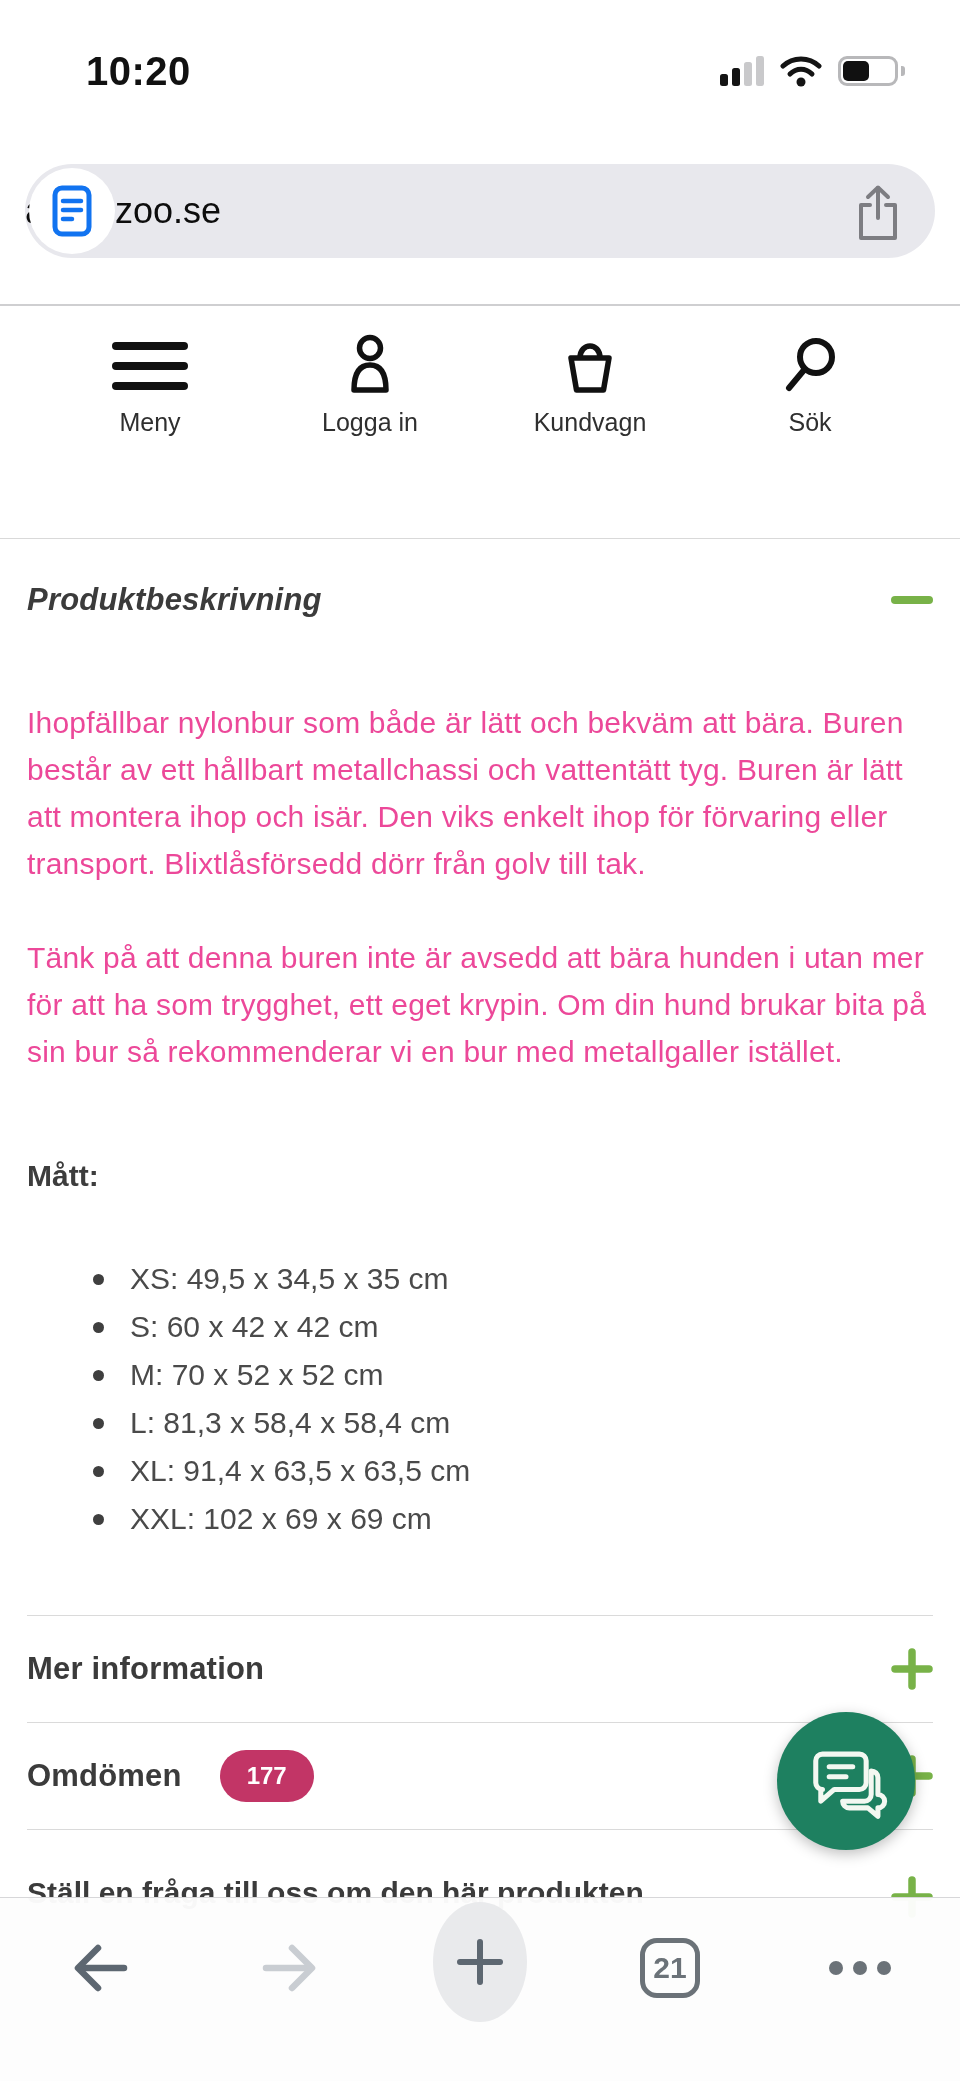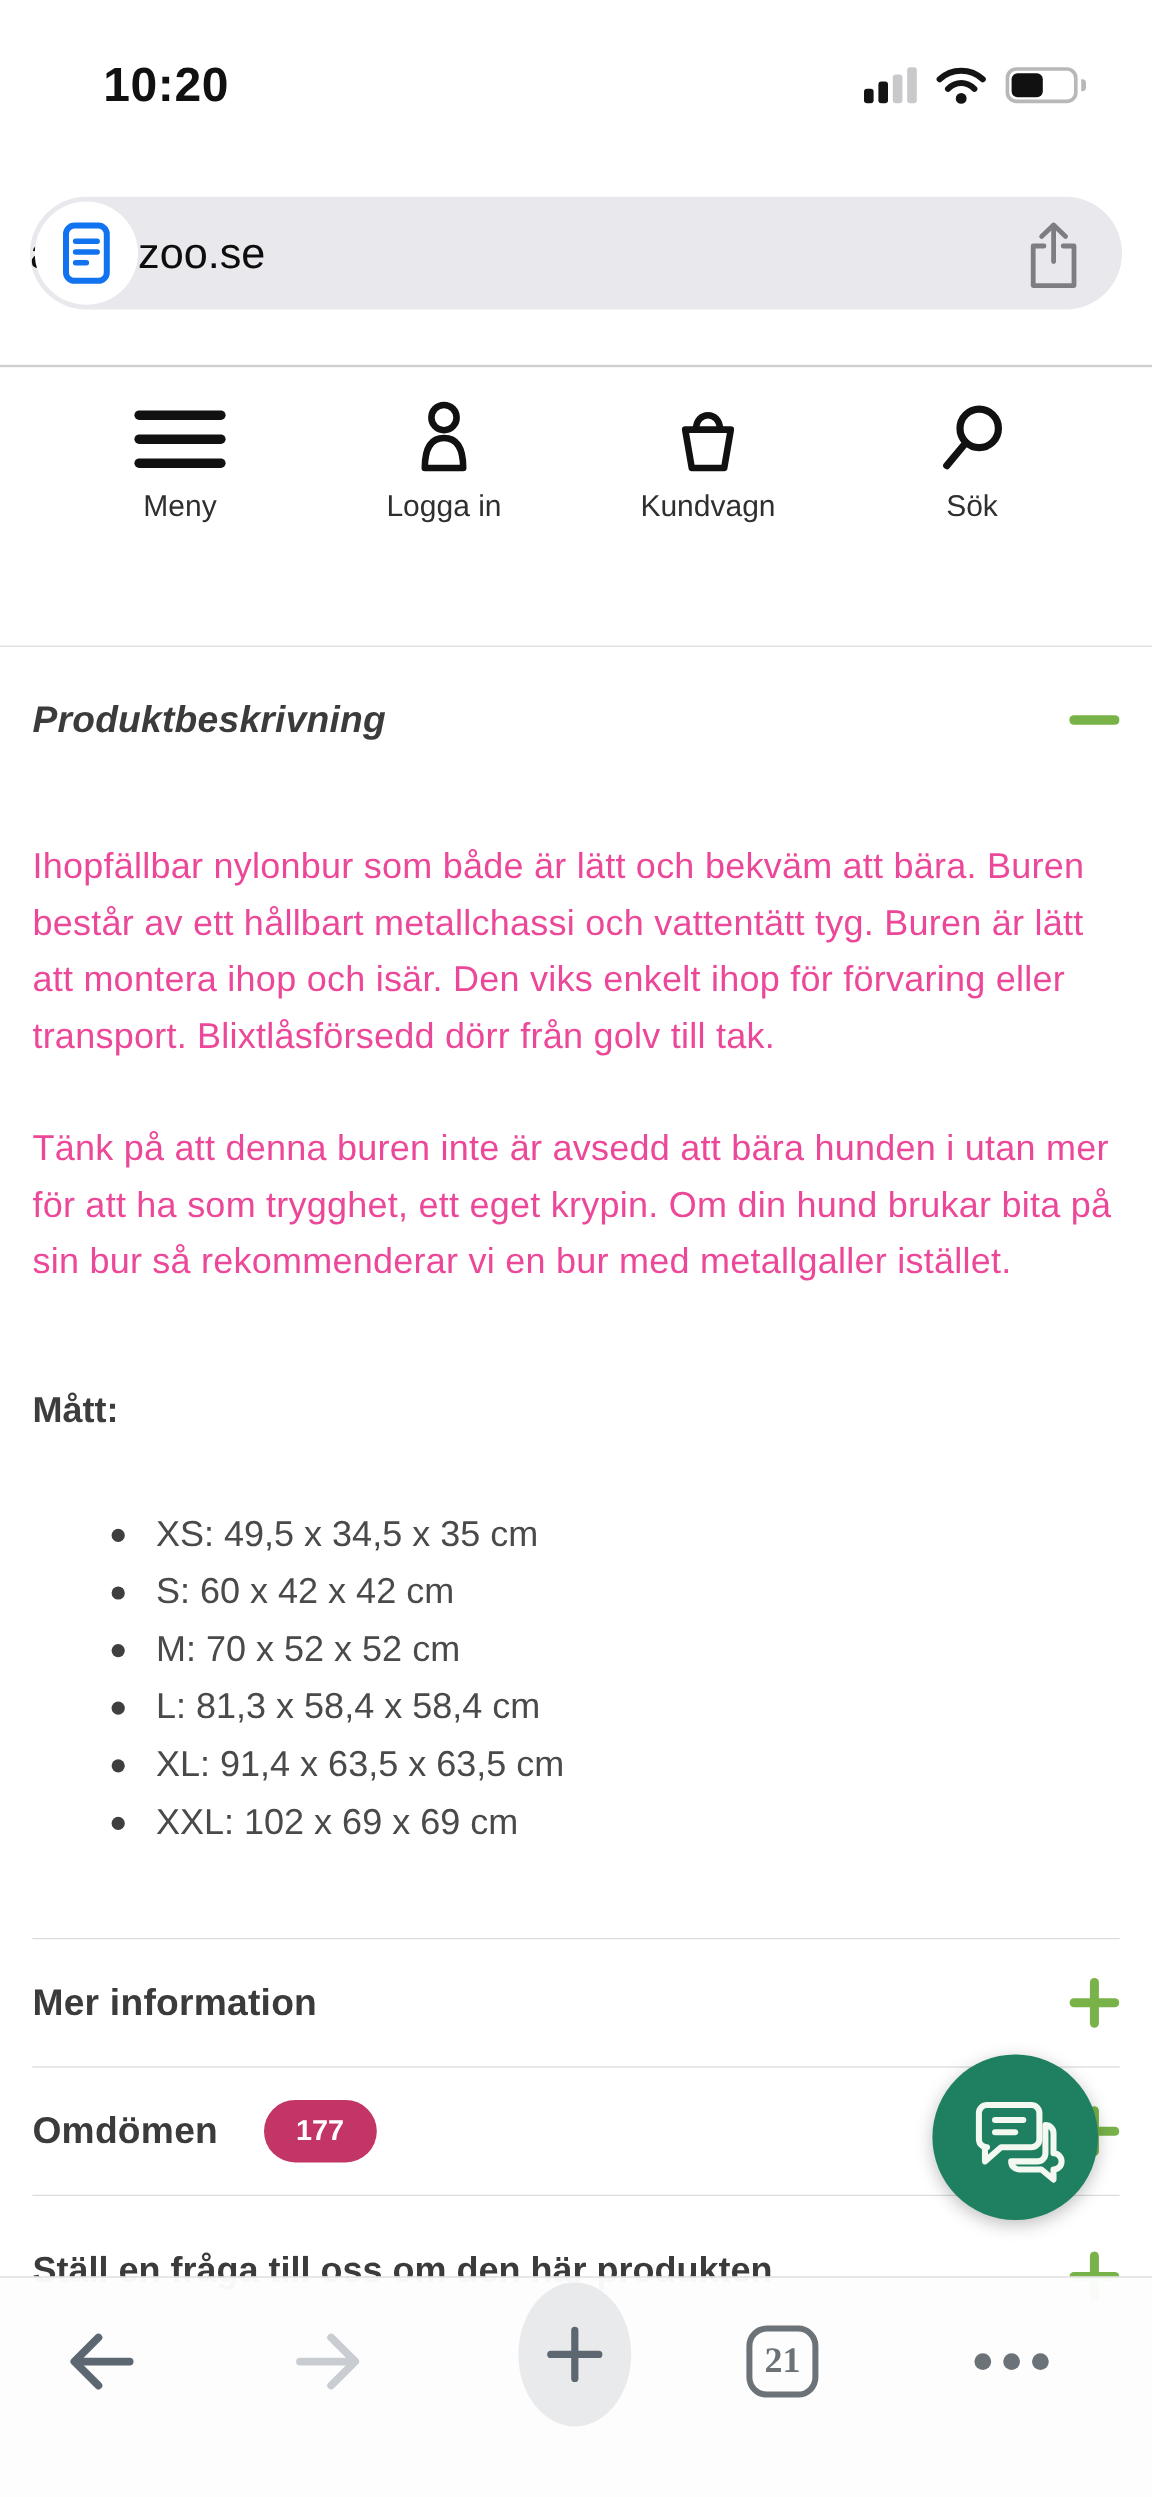--- a/index.html
+++ b/index.html
@@ -83,21 +83,21 @@
     position:absolute; left:777px; top:1712px; width:138px; height:138px; border-radius:50%;
     display:flex; align-items:center; justify-content:center;
     box-shadow:0 4px 14px rgba(0,0,0,.25); z-index:7; cursor:pointer;
   }
   
   .toolbar {
     position:absolute; left:0; right:0; bottom:0; height:184px;
     background:rgba(253,253,253,0.97); border-top:1px solid #d7d7d9; z-index:10;
   }
   .toolbar-row { display:flex; align-items:center; justify-content:space-between; padding:22px 52px 0 52px; }
-  .tb-btn { width:96px; height:96px; display:flex; align-items:center; justify-content:flex-start; cursor:pointer;font-family:Liberation Serif, serif; }
+  .tb-btn { width:96px; height:96px; display:flex; align-items:center; justify-content:center; cursor:pointer; }
   .newtab-oval {
     width:94px; height:120px; border-radius:50%; background:#e9eaec;
     display:flex; align-items:center; justify-content:center; margin-top:-12px;
   }
   .tab-box {
     width:60px; height:60px; border:5px solid #6b7278; border-radius:17px;
     display:flex; align-items:center; justify-content:center;
     font-size:30px; font-weight:600; color:#6b7278;
   }
   .dots { display:flex; gap:10px; }

